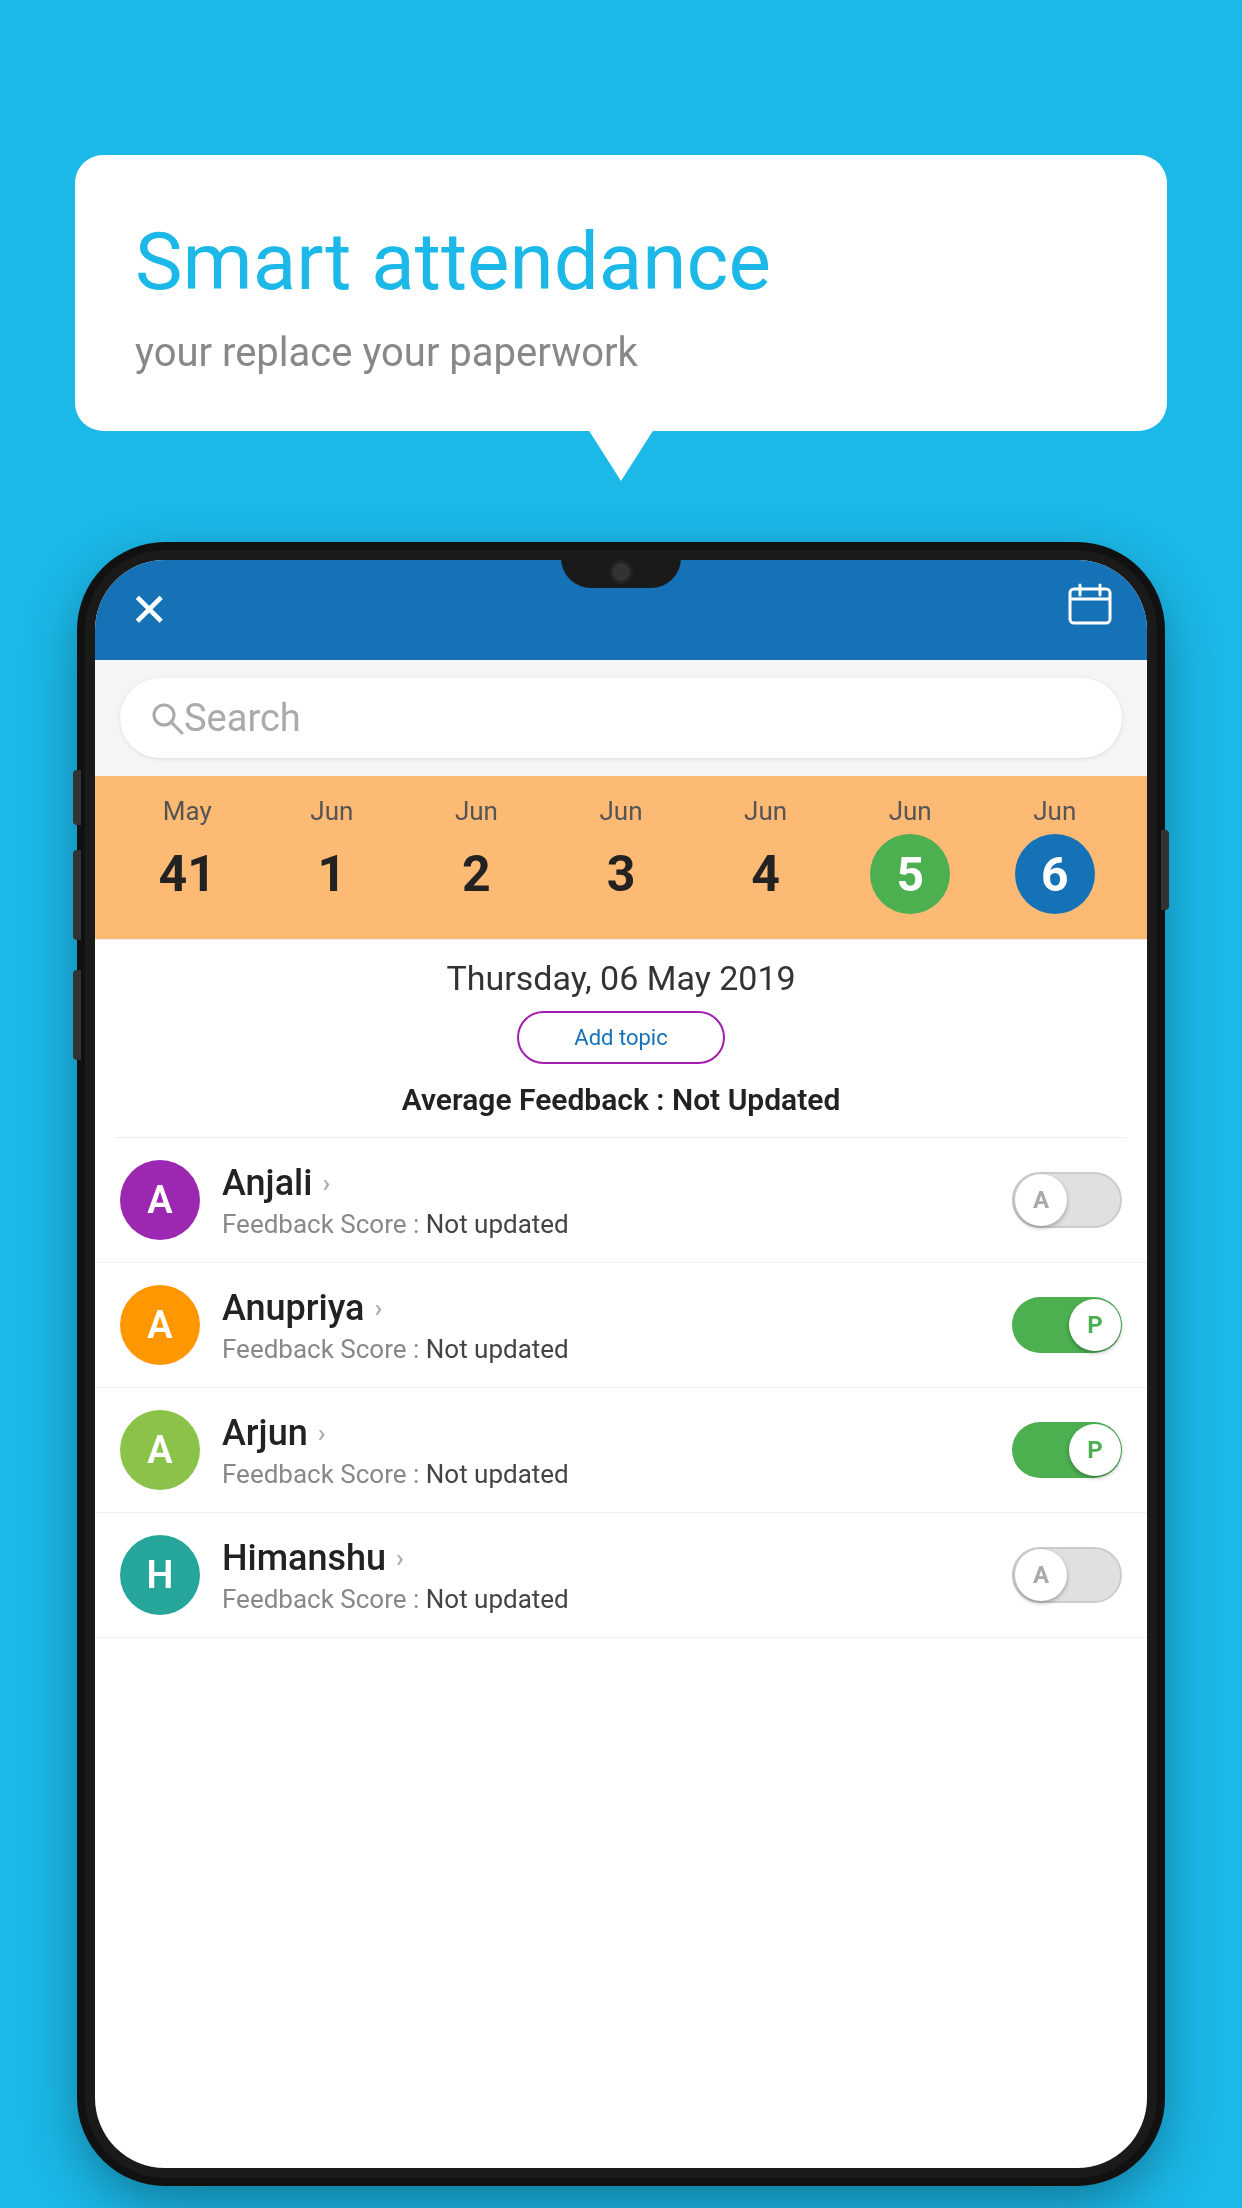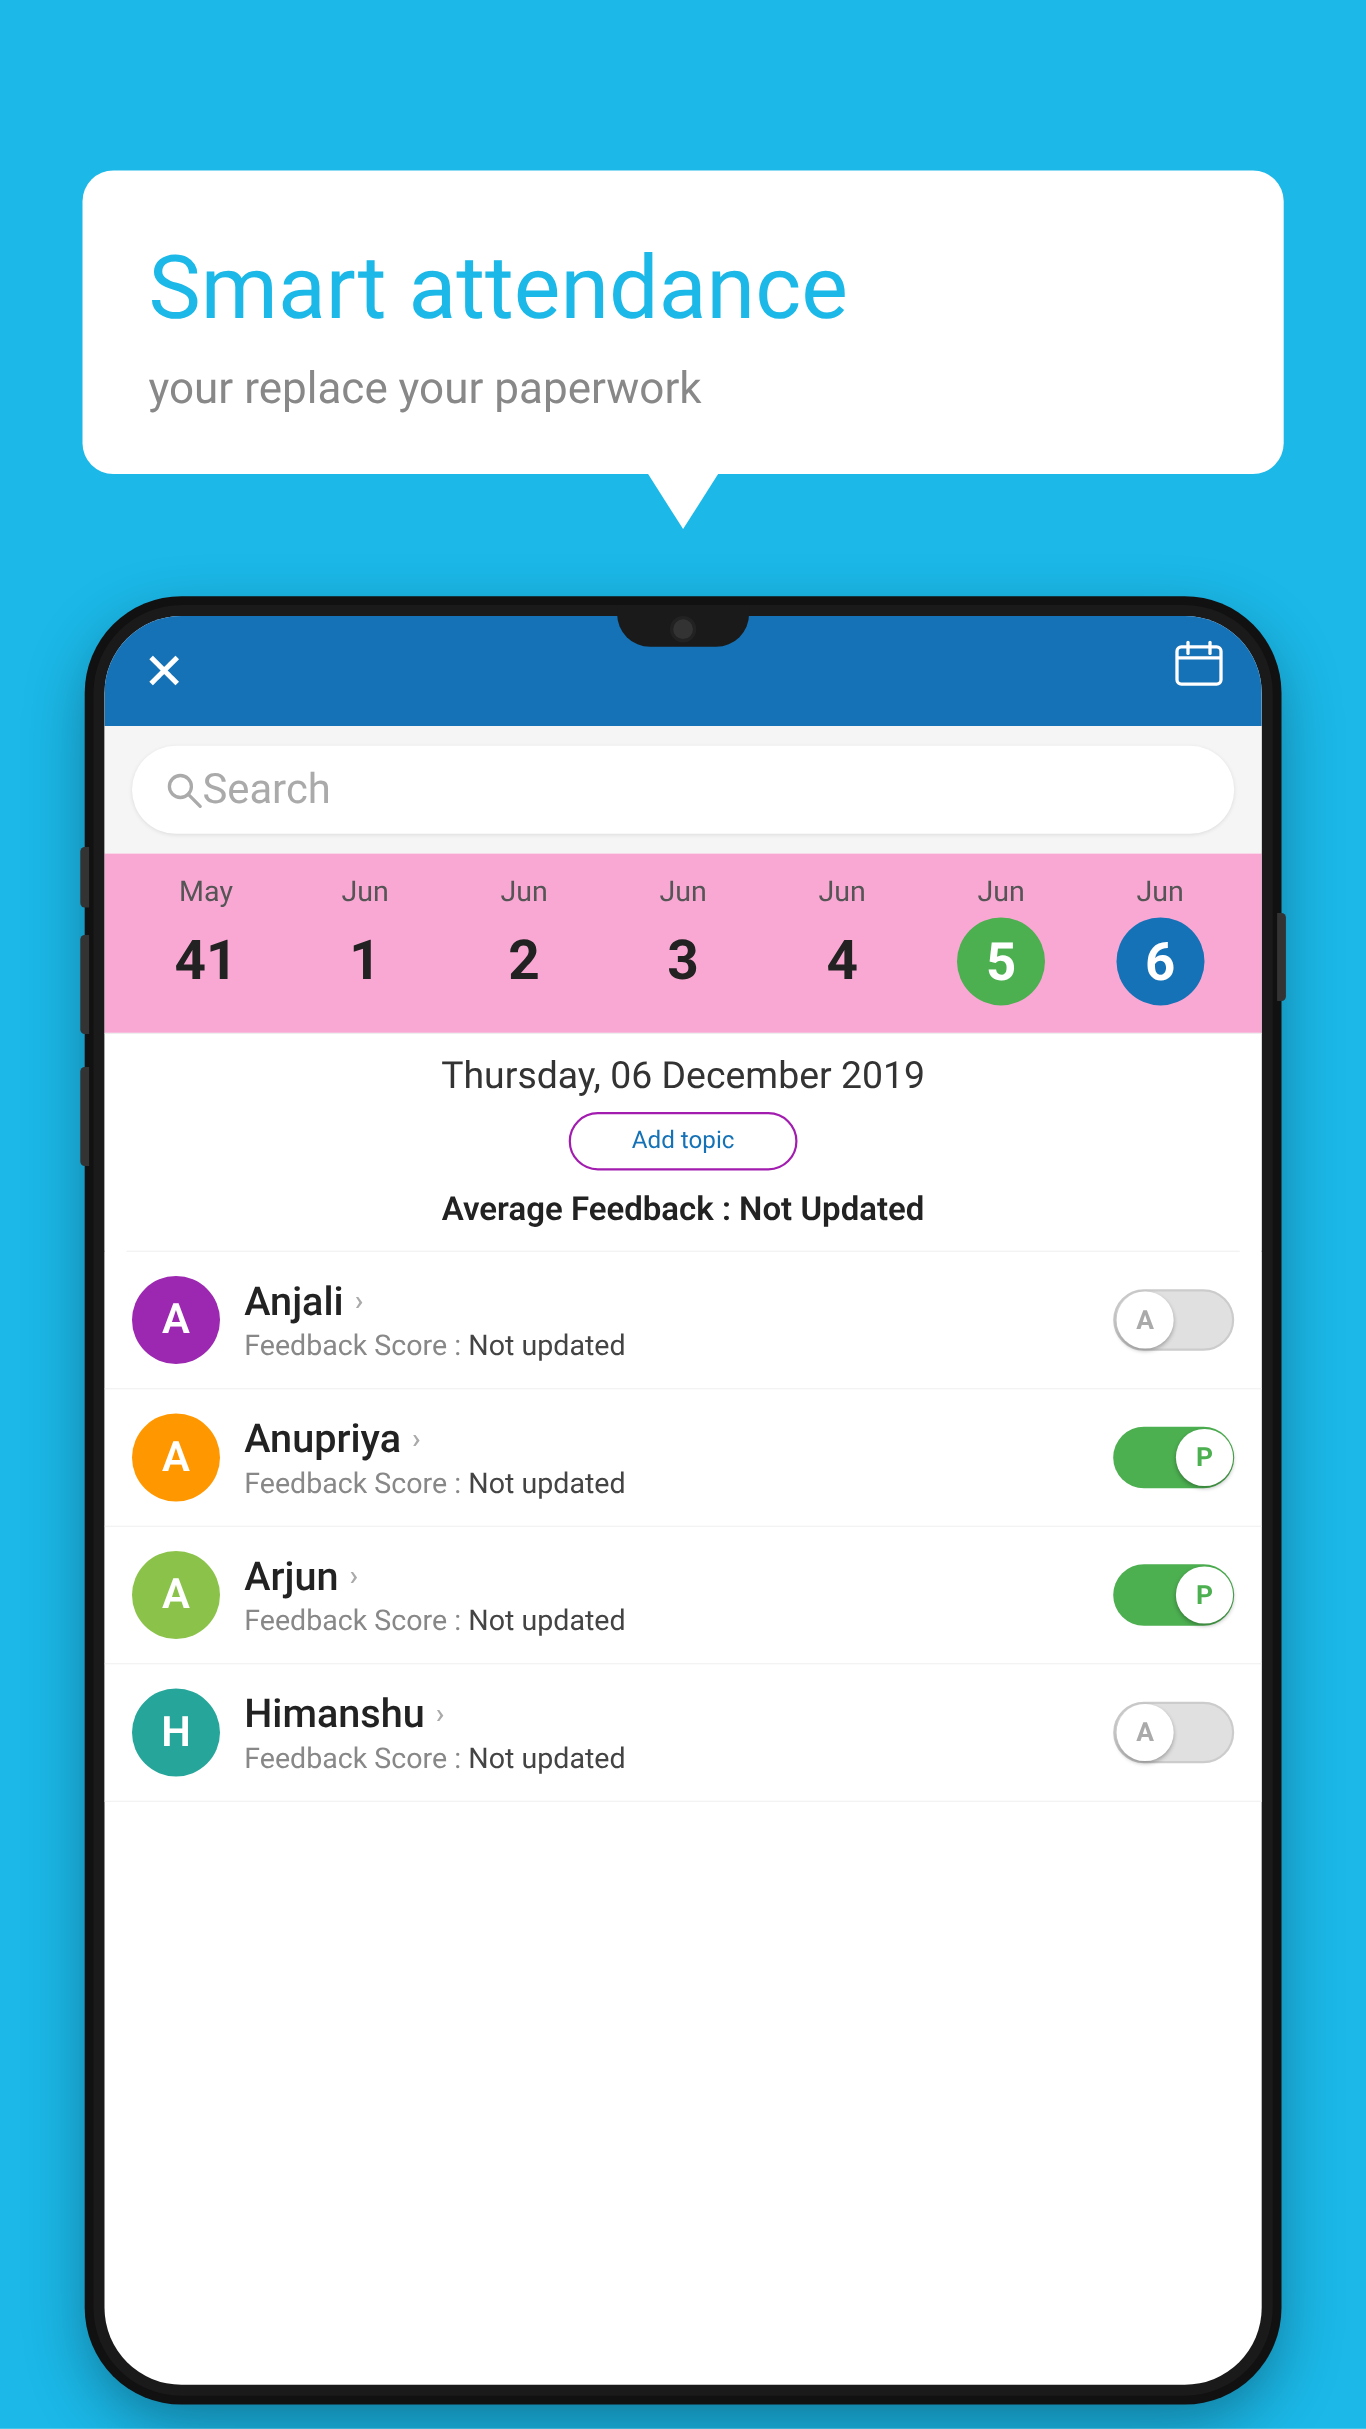--- a/index.html
+++ b/index.html
@@ -154,21 +154,21 @@
       gap: 0;
       box-shadow: 0 1px 4px rgba(0,0,0,0.1);
     }
     .search-input-text {
       font-size: 38px;
       color: #aaa;
     }
 
     
     .calendar-section {
-      background: #f9a8d4;
+      background: #fdba74;
       padding: 20px 0 10px;
     }
     .month-row {
       display: flex;
       align-items: center;
       padding: 0 20px;
     }
     .month-row .day-col {
       flex: 1;
       text-align: center;
@@ -476,21 +476,21 @@
         </div>
         <div class="day-col">
           <div class="date-circle-blue">
             <span>6</span>
           </div>
         </div>
       </div>
     </div>
 
     <div class="date-info-section">
-      <div class="selected-date">Thursday, 06 December 2019</div>
+      <div class="selected-date">Thursday, 06 May 2019</div>
       <div class="add-topic-btn">Add topic</div>
       <div class="avg-feedback">
         <span>Average Feedback :</span>
         <span>Not Updated</span>
       </div>
     </div>
 
     <div class="divider"></div>
 
     <div class="student-list">

